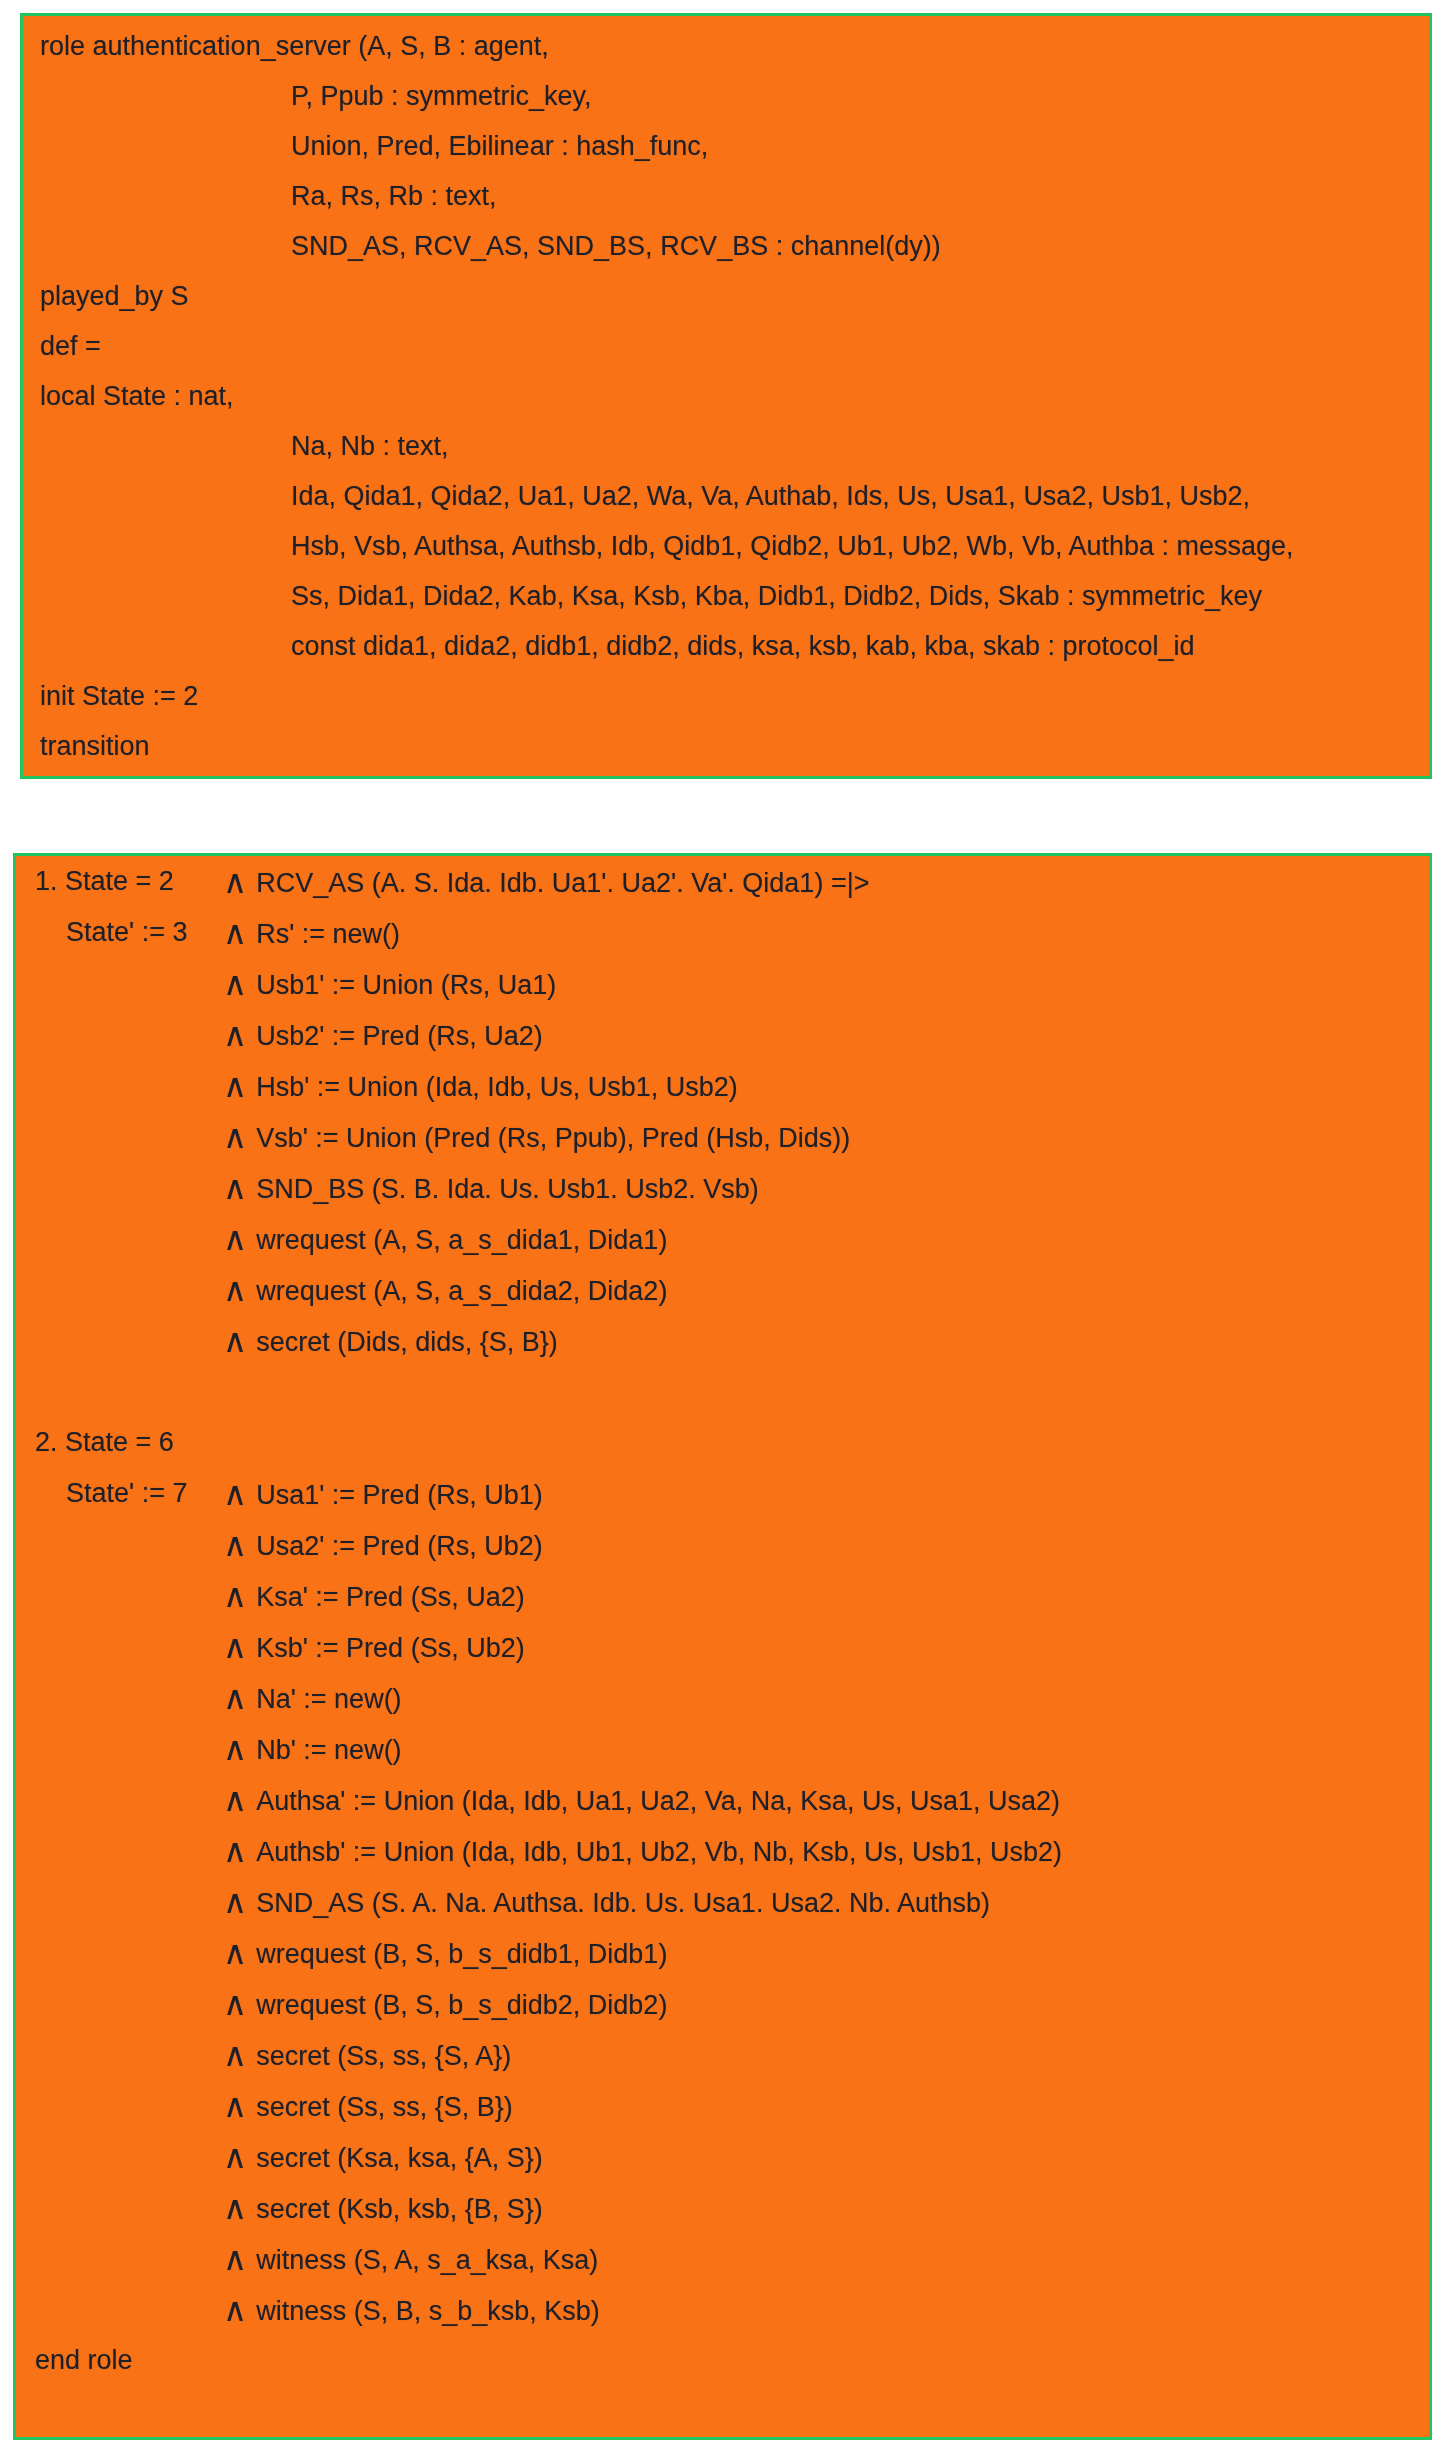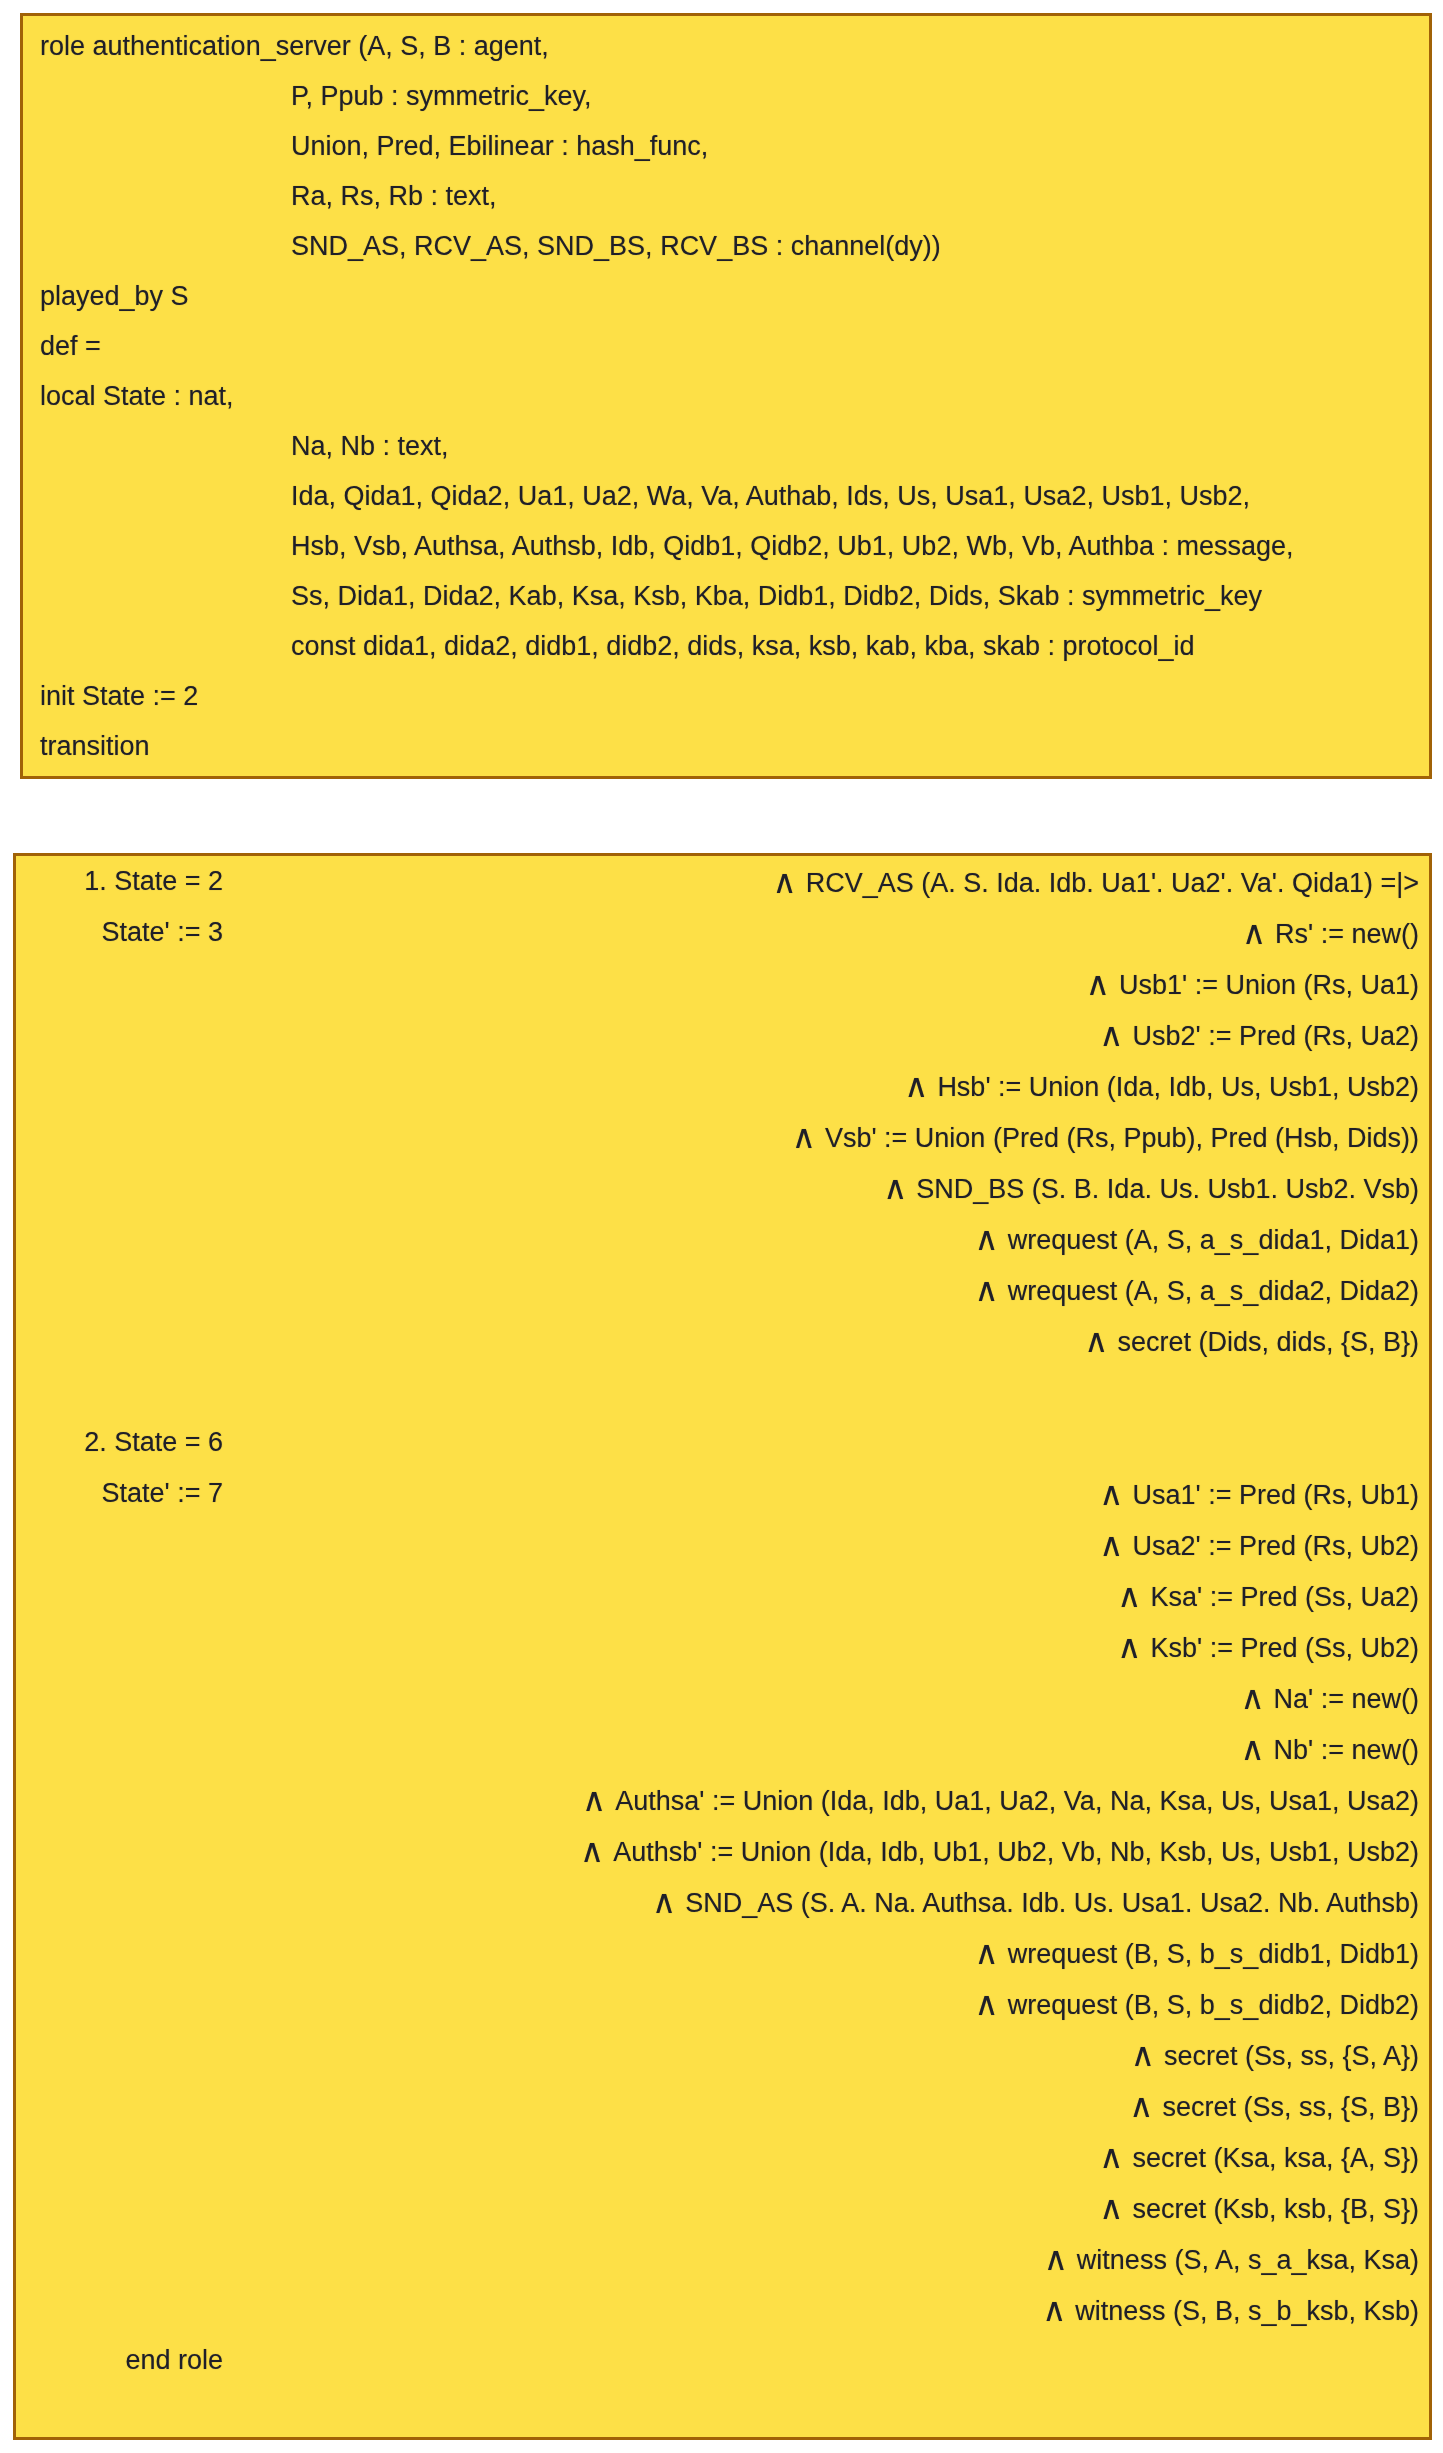--- a/index.html
+++ b/index.html
@@ -10,22 +10,22 @@
   body {
     position: relative;
     width: 1443px;
     height: 2453px;
     font-family: "Liberation Sans", sans-serif;
     color: #1f1f28;
   }
   .code-box {
     position: absolute;
     box-sizing: border-box;
-    border: 3px solid #a16207;
-    background: #fde047;
+    border: 3px solid #22c55e;
+    background: #f97316;
     overflow: hidden;
     text-shadow: 0 0 1px rgba(40,40,60,0.45);
   }
   #role-box {
     left: 20px;
     top: 13px;
     width: 1412px;
     height: 766px;
     padding: 5px 10px 0 17px;
     font-size: 27px;
@@ -44,21 +44,20 @@
     width: 1419px;
     height: 1587px;
     padding: 0 10px 0 19px;
     font-size: 27px;
   }
   #transition-box .trow {
     display: flex;
     height: 51px;
     line-height: 51px;
     white-space: nowrap;
-    text-align: right;
   }
   #transition-box .tlabel {
     flex: 0 0 188px;
     width: 188px;
   }
   #transition-box .tlabel.sub {
     padding-left: 31px;
     box-sizing: border-box;
   }
   #transition-box .tstmt {

